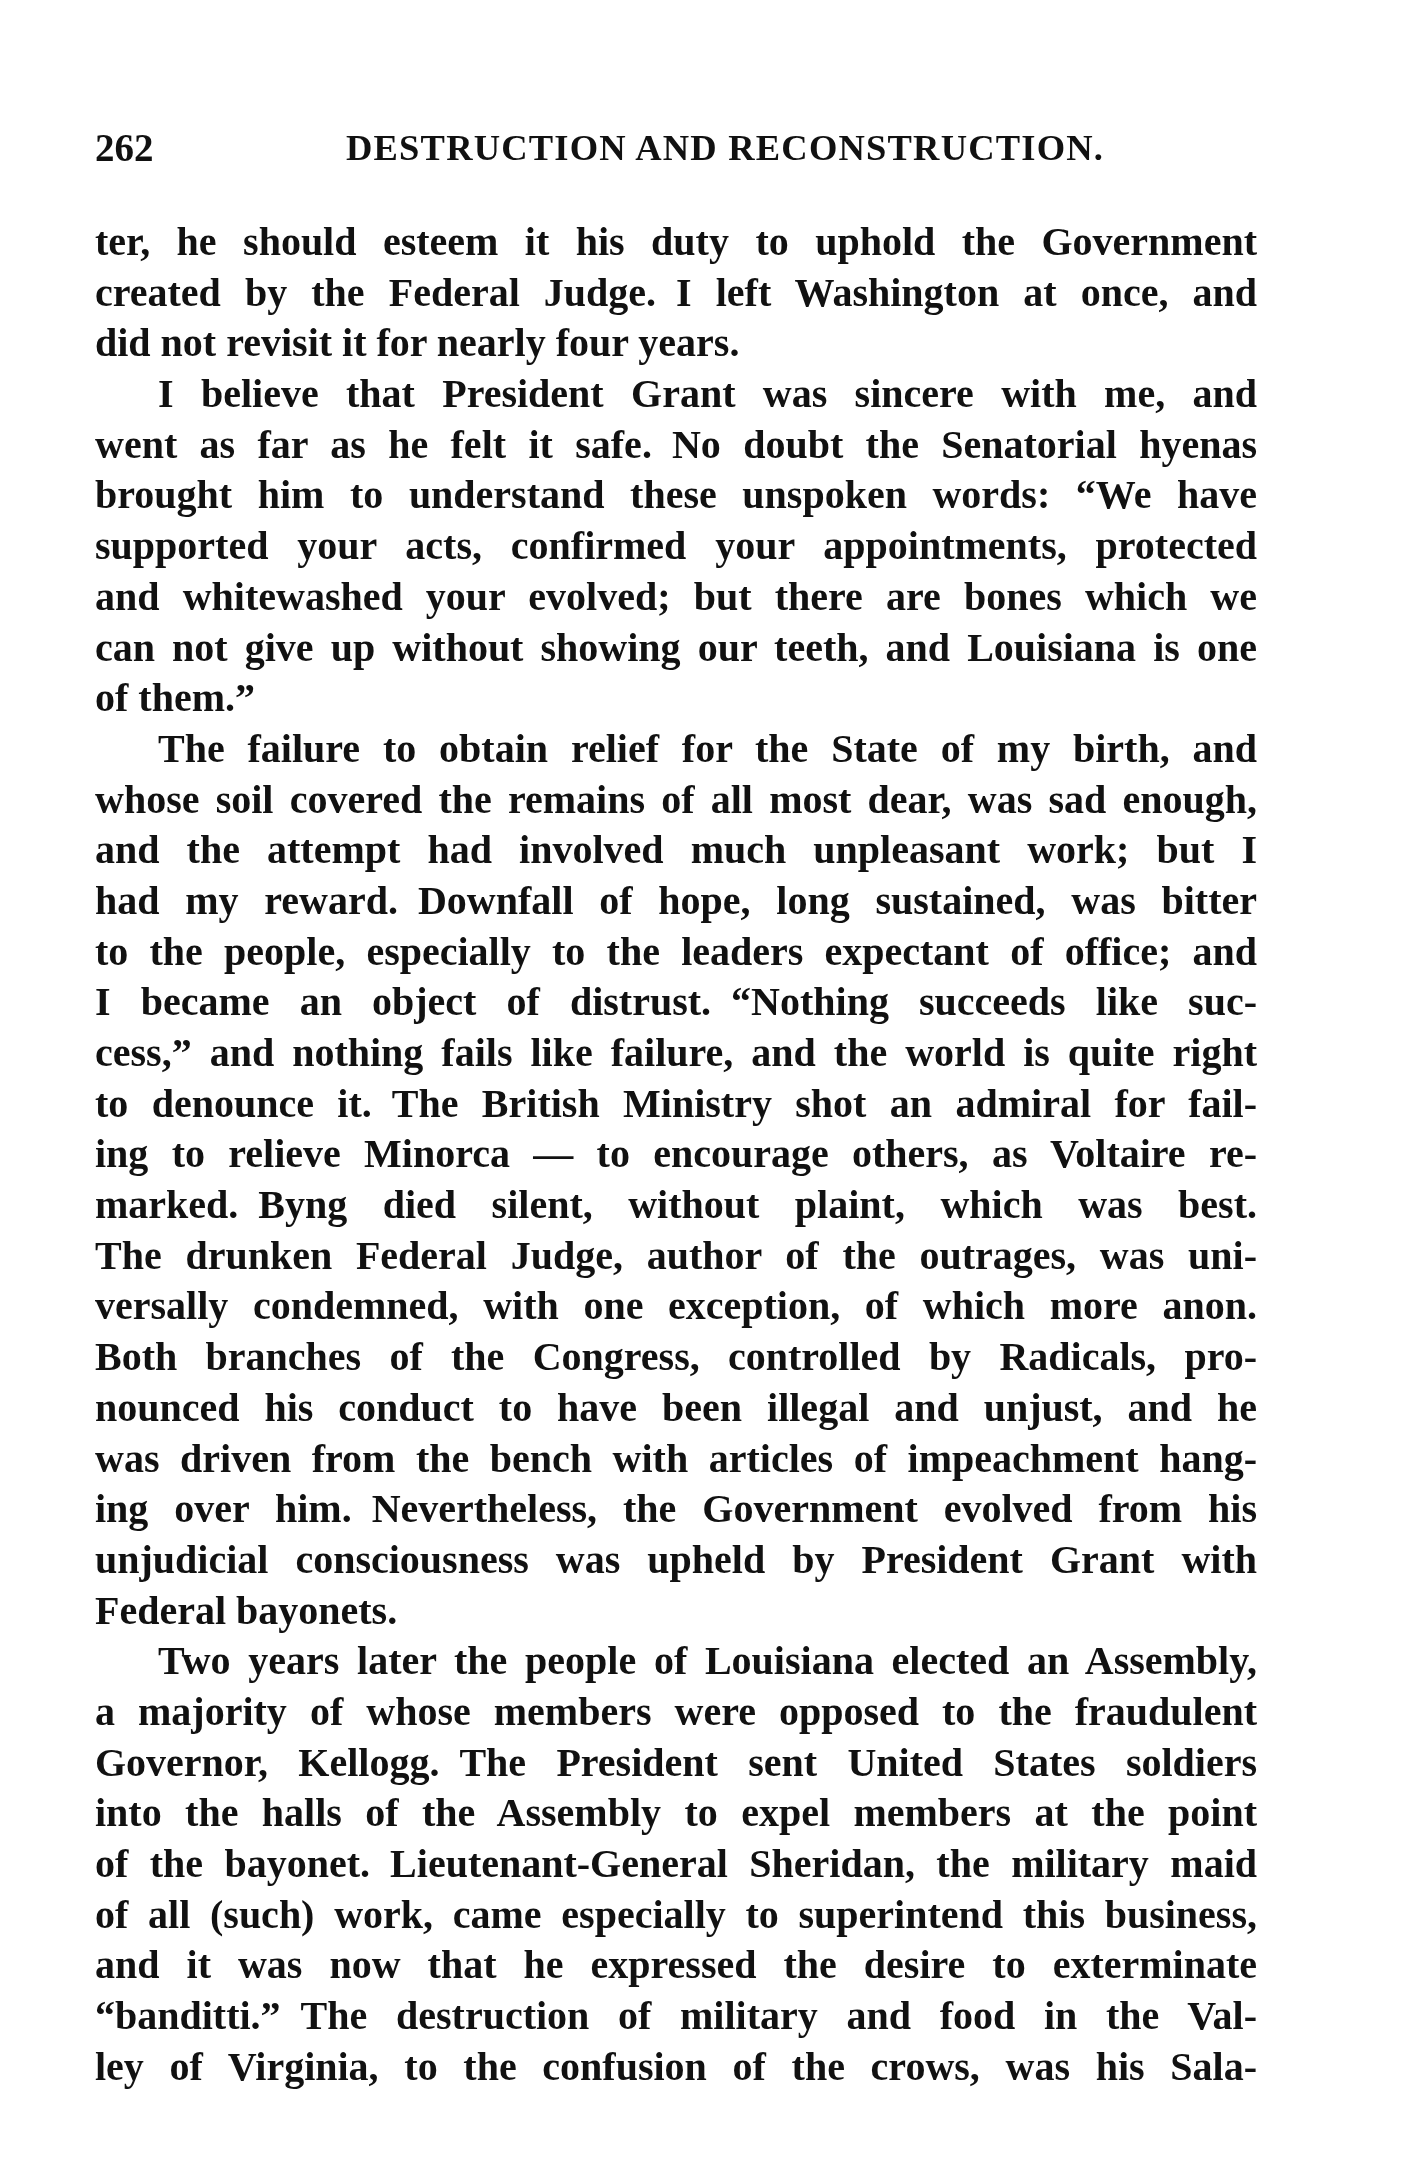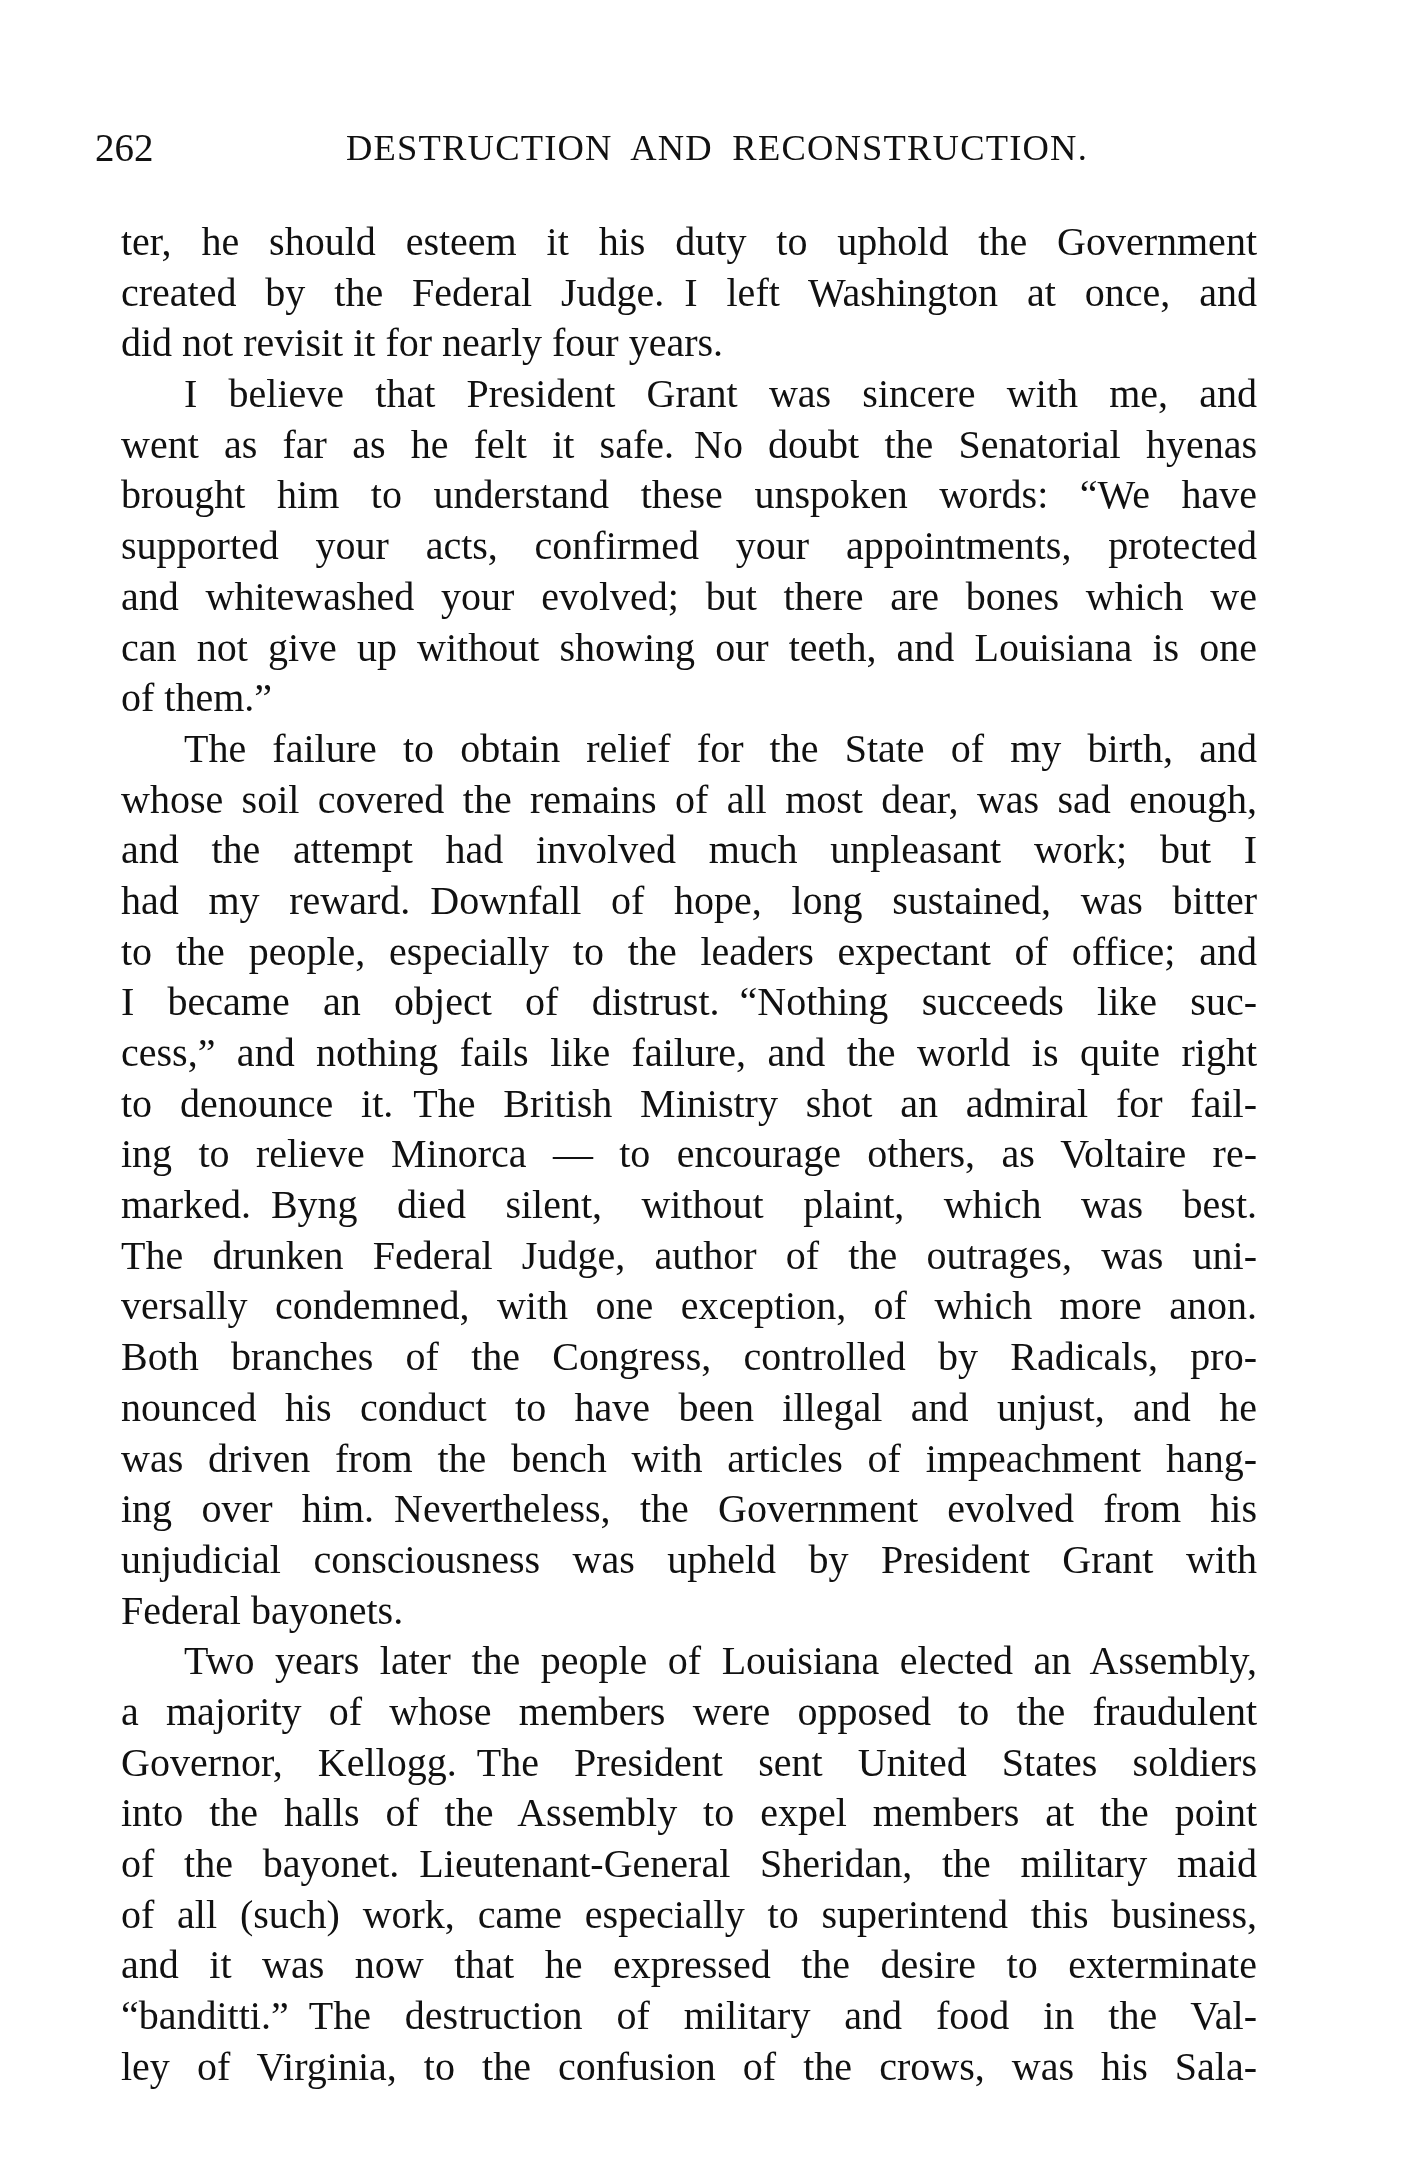--- a/index.html
+++ b/index.html
@@ -14,20 +14,21 @@
     overflow: hidden;
     color: #111111;
     font-family: "Liberation Serif", "DejaVu Serif", serif;
   }
   .page {
     position: absolute;
     left: 0; top: 0;
     width: 1418px;
     height: 2170px;
     background: #ffffff;
+    font-weight: bold;
   }
   .running-head {
     position: absolute;
     left: 95px;
     top: 123px;
     width: 1162px;
     height: 50px;
     line-height: 50px;
     font-size: 38px;
   }
@@ -59,21 +60,20 @@
   }
   .line {
     display: block;
     height: 50.7px;
     line-height: 50.7px;
     font-size: 40px;
     white-space: nowrap;
     text-align: justify;
     text-align-last: justify;
     overflow: visible;
-    margin-left: 26px;
   }
   .line.last {
     text-align: left;
     text-align-last: left;
   }
   .line.indent {
     padding-left: 63px;
   }
 </style>
 </head>

